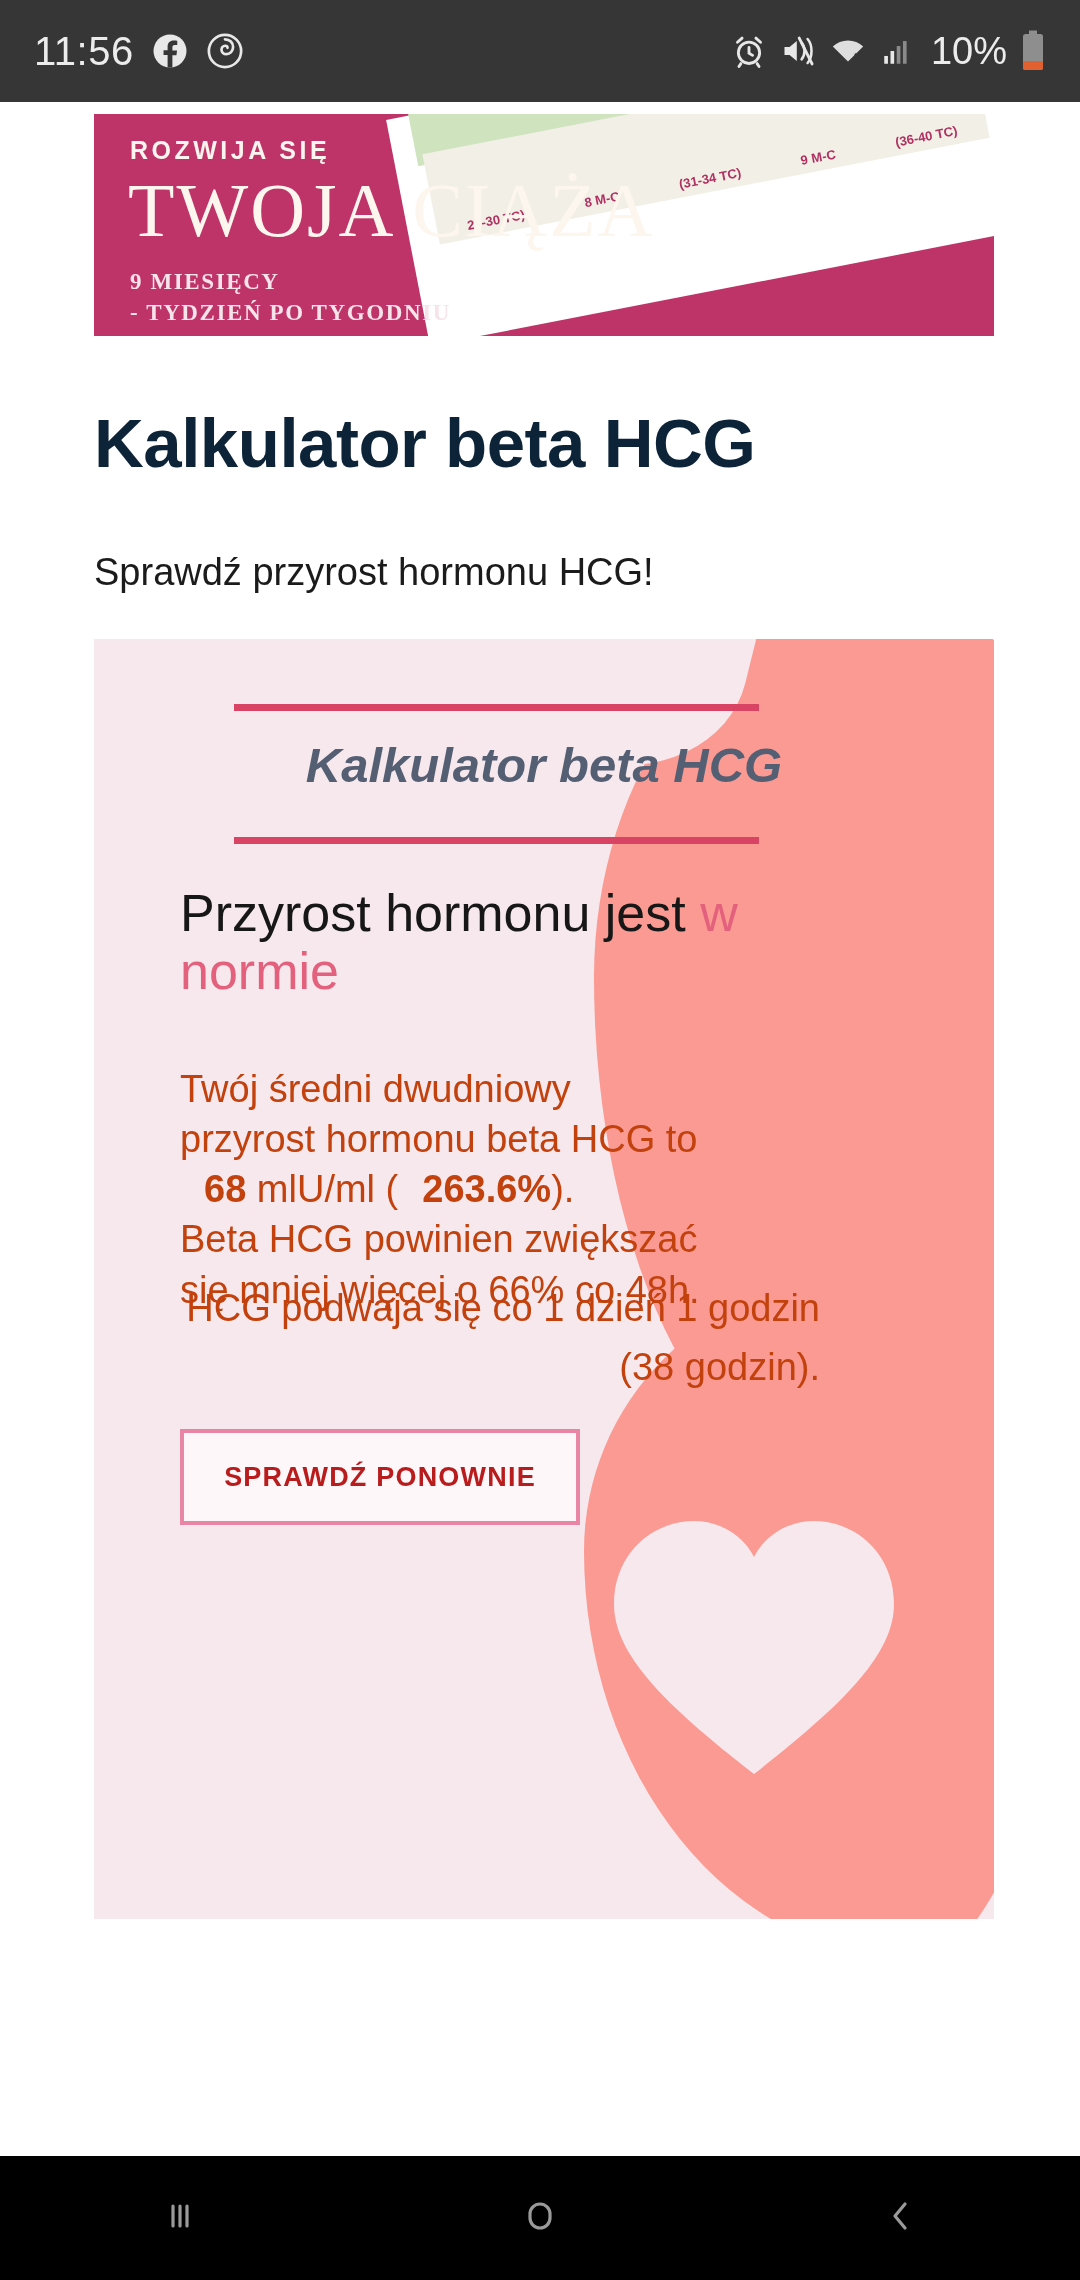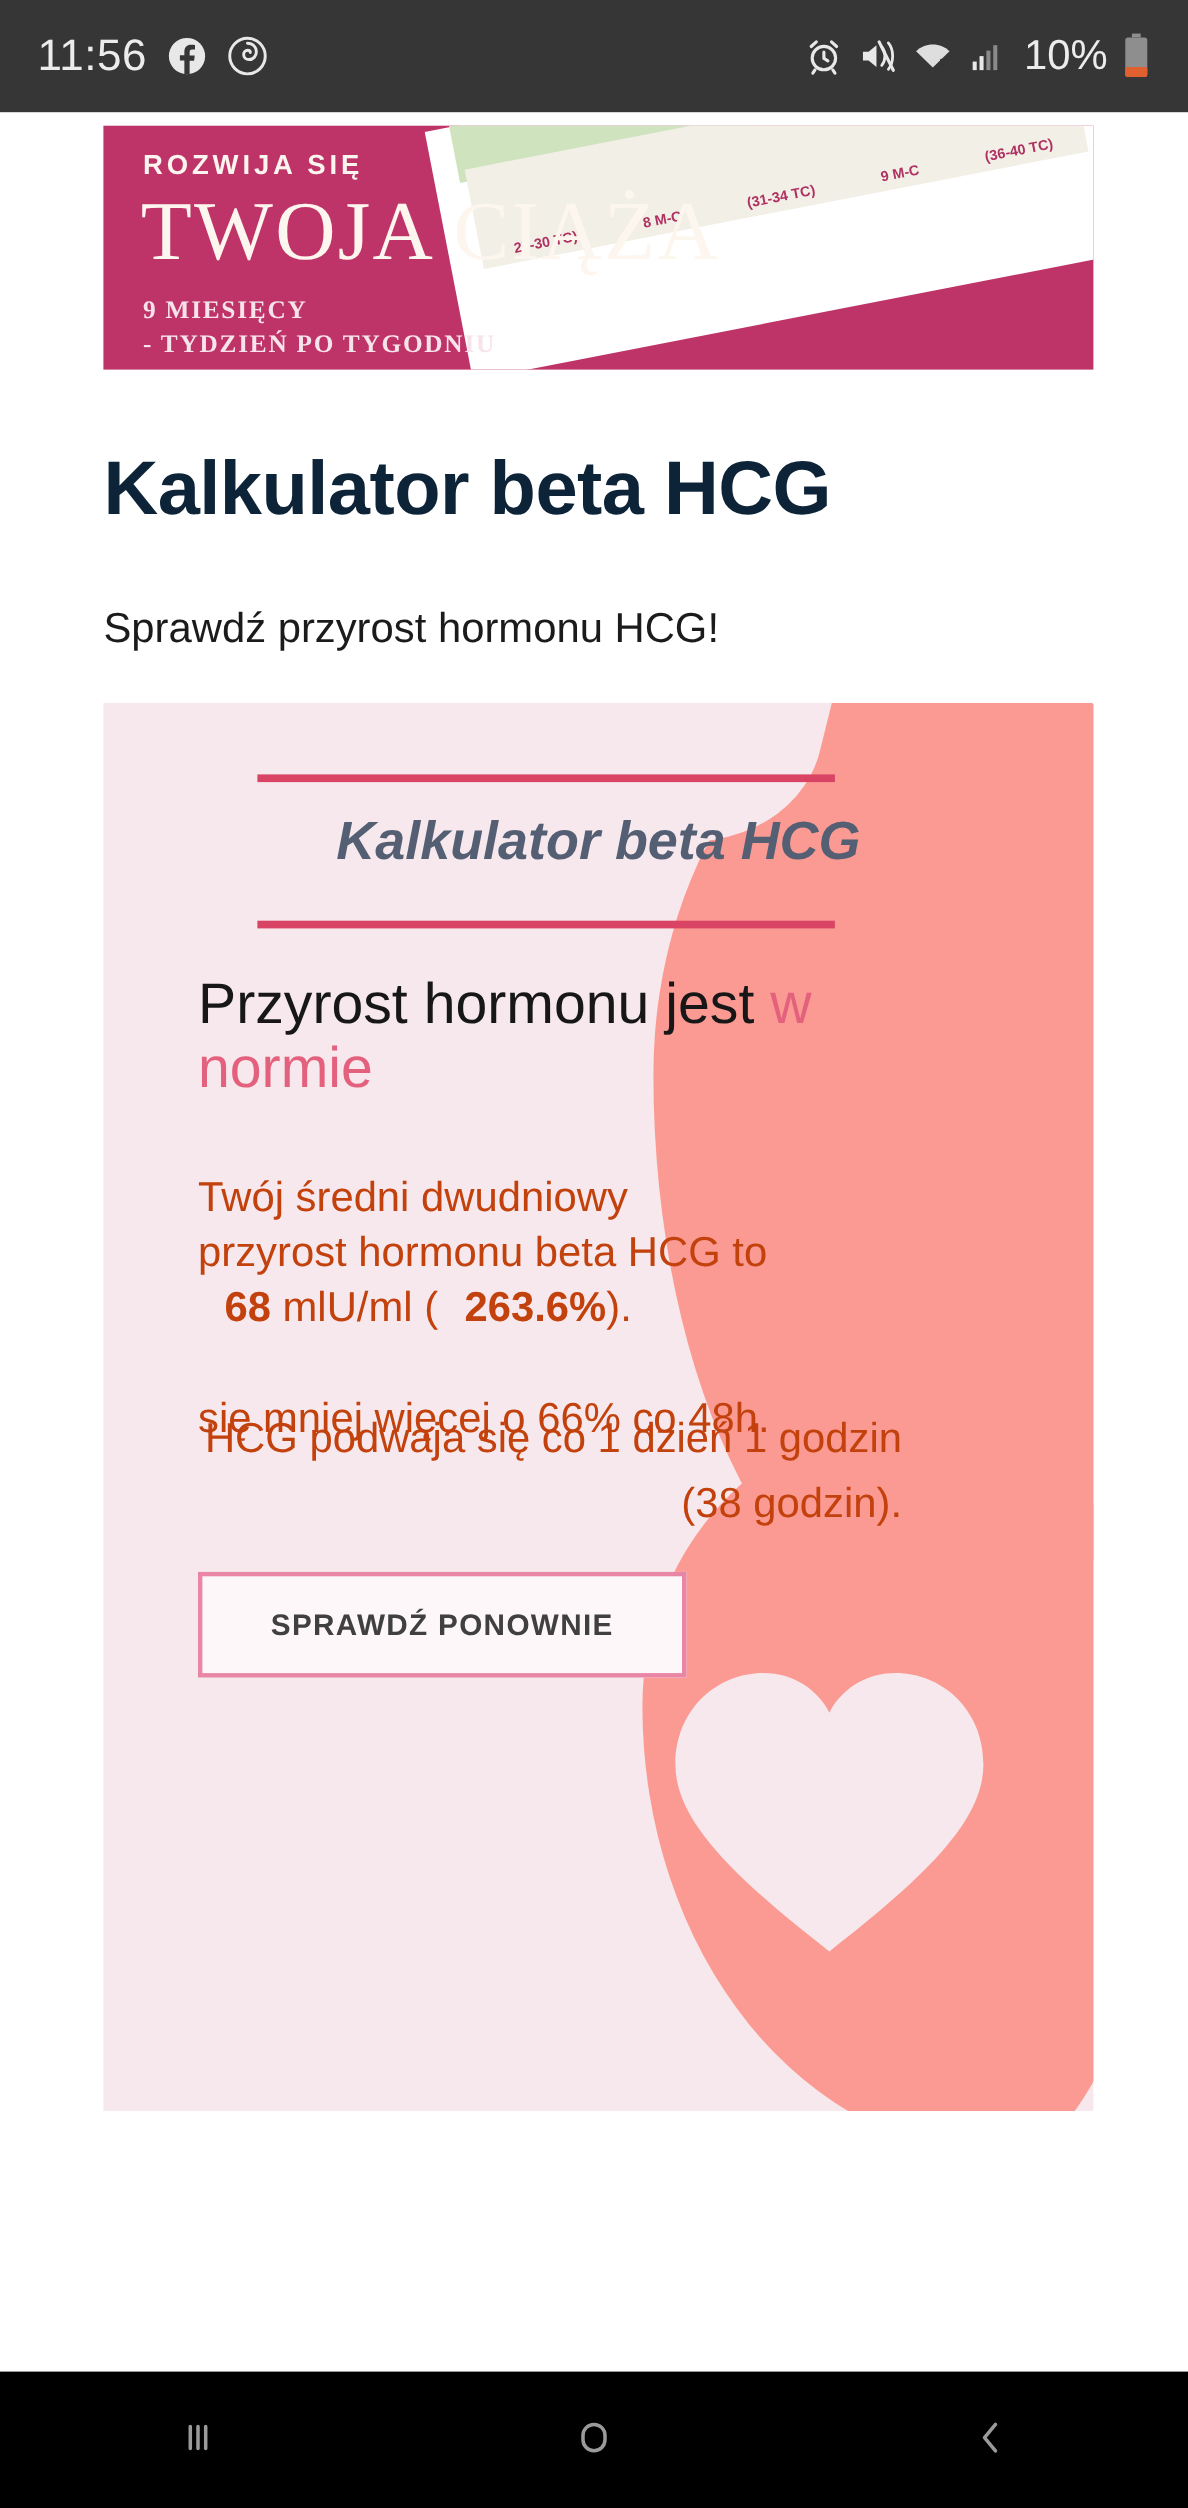--- a/index.html
+++ b/index.html
@@ -120,24 +120,24 @@
   .para{
     position:absolute; left:86px; width:640px;
     font-size:38px; line-height:1.32; color:#c2410c;
   }
   .para b{ font-weight:bold;margin-left:24px; }
   .para-1{ top:425px; }
   .para-2{ top:640px; line-height:1.55;text-align:right; }
 
   .recheck-btn{
     position:absolute; left:86px; top:790px;
-    width:444px; height:96px;
+    width:400px; height:96px;
     background:#fdf7f9; border:4px solid #ea86a5;
     display:flex; align-items:center; justify-content:center;
-    font-size:27px; font-weight:bold; letter-spacing:1.2px; color:#404040;
+    font-size:27px; font-weight:bold; letter-spacing:1.2px; color:#b91c1c;
   }
 
   
   .navbar{
     position:absolute; left:0; top:2156px; width:1080px; height:124px;
     background:#000000;
     display:flex; align-items:center; justify-content:space-around;
   }
   .nav-btn{ width:120px; height:124px; display:flex; align-items:center; justify-content:center; }
 </style>
@@ -242,21 +242,21 @@
         <div class="rule rule-bot"></div>
 
         <div class="result-head">
           <span>Przyrost hormonu jest </span><span class="accent">w normie</span>
         </div>
 
         <div class="para para-1">
           <span>Twój średni dwudniowy</span><br>
           <span>przyrost hormonu beta HCG to</span><br>
           <b>68</b><span> mlU/ml (</span><b>263.6%</b><span>).</span><br>
-          <br>
+          <span>Beta HCG powinien zwiększać</span><br>
           <span>się mniej więcej o 66% co 48h.</span>
         </div>
 
         <div class="para para-2">
           <span>HCG podwaja się co 1 dzień 1 godzin</span><br>
           <span>(38 godzin).</span>
         </div>
 
         <div class="recheck-btn">SPRAWDŹ PONOWNIE</div>
       </div>

